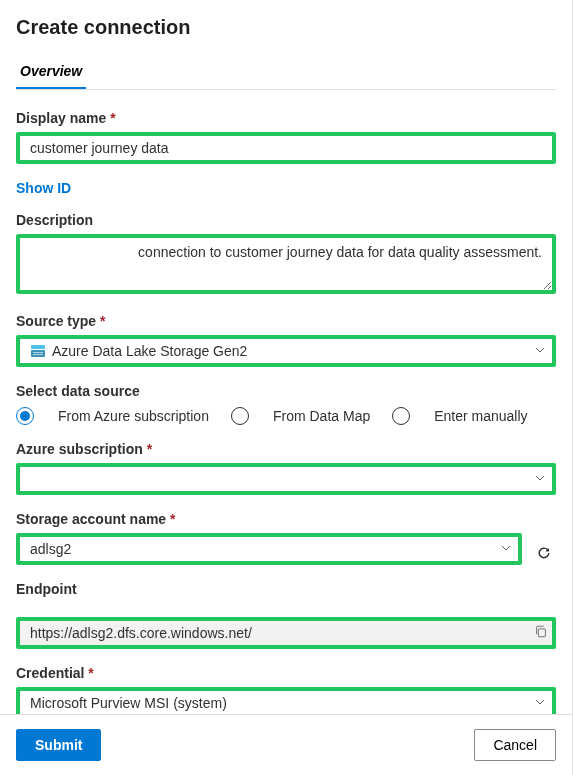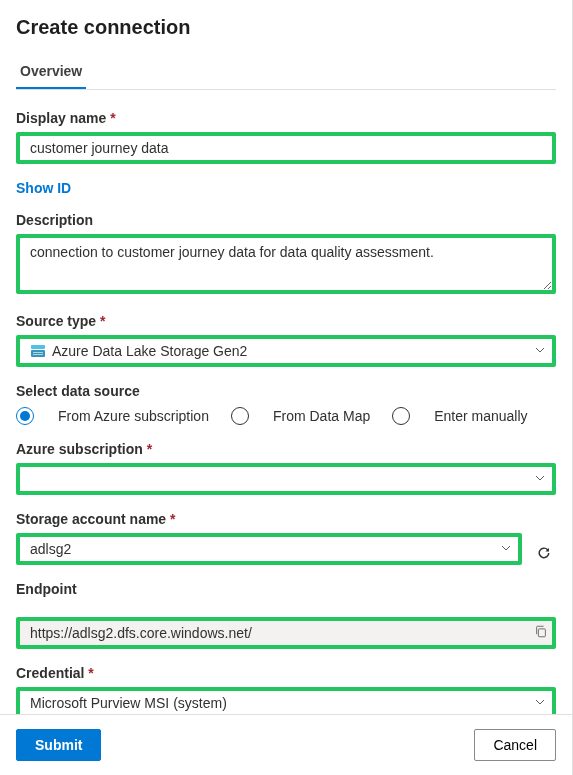--- a/index.html
+++ b/index.html
@@ -31,23 +31,24 @@
     }
     .tabs {
       border-bottom: 1px solid #e1dfdd;
       margin-bottom: 20px;
     }
     .tab {
       display: inline-block;
       padding: 8px 4px;
       font-size: 14px;
       font-weight: 600;
-      color: #404040;
+      color: #000000;
       border-bottom: 2px solid #0078d4;
       cursor: pointer;
+      font-style: italic;
     }
     .field {
       margin-bottom: 16px;
     }
     .field-label {
       font-weight: 600;
       color: #323130;
       margin-bottom: 6px;
       display: block;
     }
@@ -63,20 +64,21 @@
       border-radius: 2px;
       font-size: 14px;
       font-family: inherit;
       background: #fff;
       color: #323130;
     }
     textarea.text-input {
       height: 60px;
       padding: 6px 10px;
       resize: both;
+      text-align: right;
     }
     .link {
       color: #0078d4;
       font-weight: 600;
       cursor: pointer;
       display: inline-block;
     }
     .select-wrapper {
       position: relative;
     }

